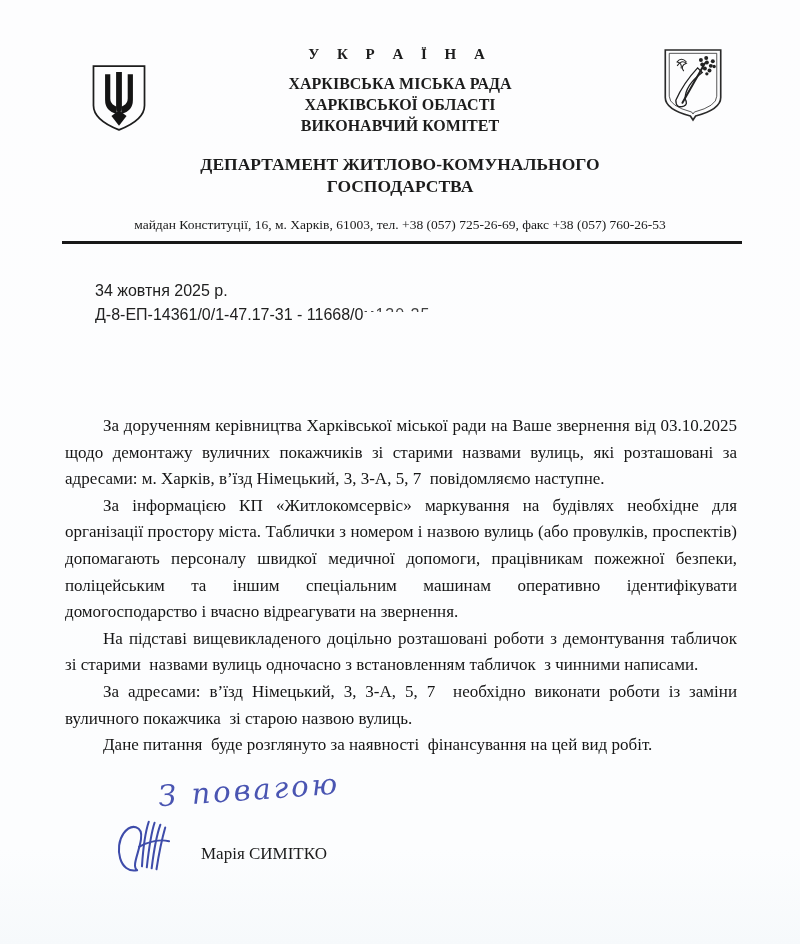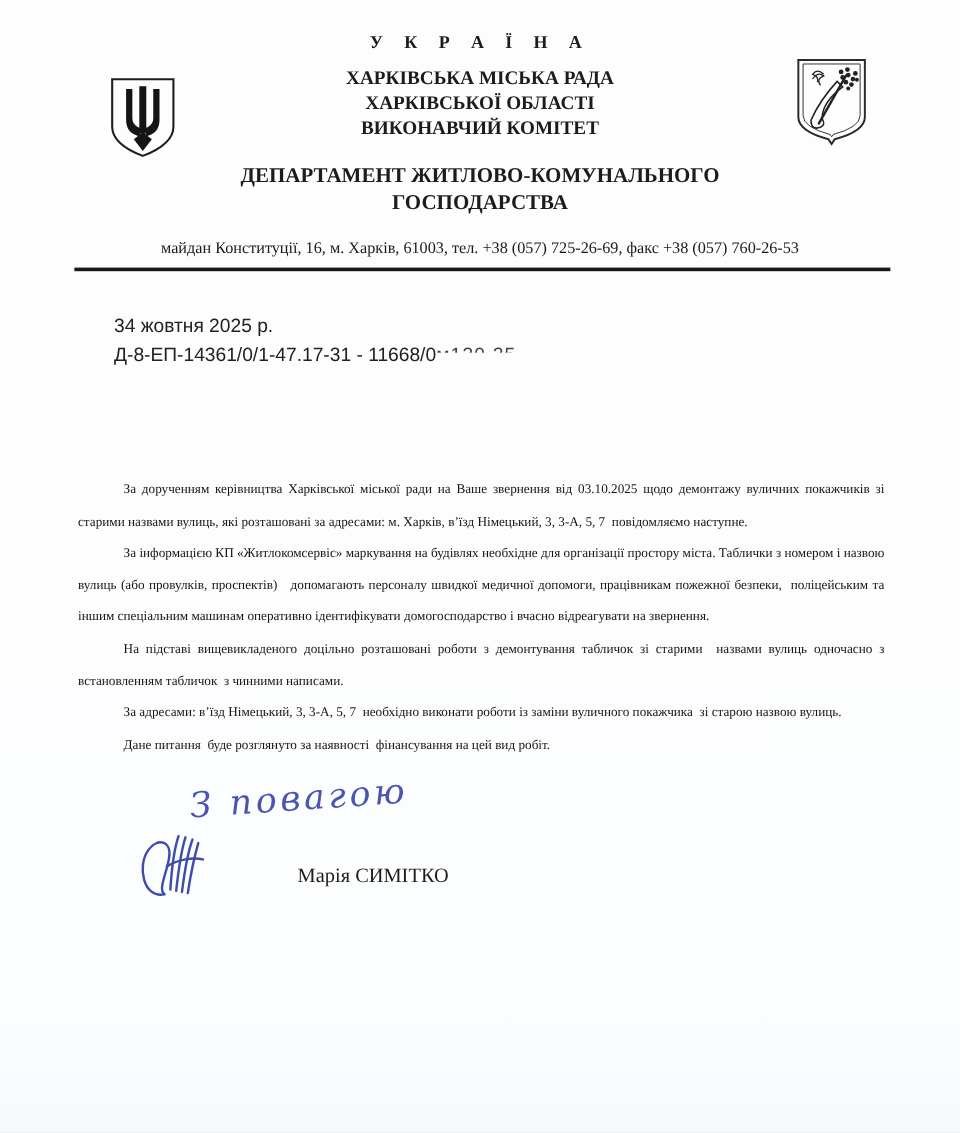--- a/index.html
+++ b/index.html
@@ -7,47 +7,47 @@
   .page{
     position:relative;
     width:800px;height:944px;
     margin:0 auto;
     background:linear-gradient(180deg,#fdfdfe 0%,#fcfdfe 90%,#f6f9fb 100%);
     font-family:"Liberation Serif", serif;
     color:#1c1c1c;
     overflow:hidden;
   }
   
-  .letterhead{position:relative;padding-top:28px;text-align:center;}
+  .letterhead{position:relative;padding-top:46px;text-align:center;}
   .emblem{position:absolute;}
   .emblem-left{left:90px;top:56px;}
   .emblem-right{left:660px;top:44px;}
   .country{font-weight:bold;font-size:15px;letter-spacing:7px;}
   .council{margin-top:10px;font-weight:bold;font-size:16px;line-height:21px;}
   .department{margin-top:17px;font-weight:bold;font-size:17.5px;line-height:22px;}
   .contacts{margin-top:19px;font-size:13.5px;line-height:18px;color:#191919;}
   .rule{margin:7px 58px 0 62px;border-top:3px solid #181818;height:0;}
   
   .meta{margin:35px 0 0 95px;font-family:"Liberation Sans", sans-serif;
         font-size:16px;line-height:24px;color:#212121;}
   .ref-fragment{display:inline-block;height:9px;overflow:hidden;vertical-align:top;
         opacity:.85;letter-spacing:1px;}
   
-  .body-text{margin:86px 63px 0 65px;font-size:11px;line-height:26.6px;
+  .body-text{margin:86px 63px 0 65px;font-size:17px;line-height:26.6px;
         text-align:justify;color:#151515;}
   .body-text p{margin:0;text-indent:38px;white-space:pre-wrap;}
   
   .closing{margin:14px 0 0 158px;height:52px;}
   .closing span{display:inline-block;transform:rotate(-4deg);
         font-style:italic;font-size:29px;letter-spacing:3px;
         font-family:"DejaVu Serif", serif;}
   .sign-row{display:flex;align-items:center;margin:0 63px 0 65px;}
   .position{width:330px;font-size:17px;line-height:25px;}
   .scribble{margin-left:45px;margin-top:-12px;}
-  .signer-name{margin-left:76px;font-size:17px;white-space:nowrap;}
+  .signer-name{margin-left:29px;font-size:17px;white-space:nowrap;}
 </style>
 </head>
 <body>
 
 <div class="page">
 
   <div class="letterhead">
 
     <div class="emblem emblem-left">
       <svg width="58" height="84" viewBox="0 0 100 118">

